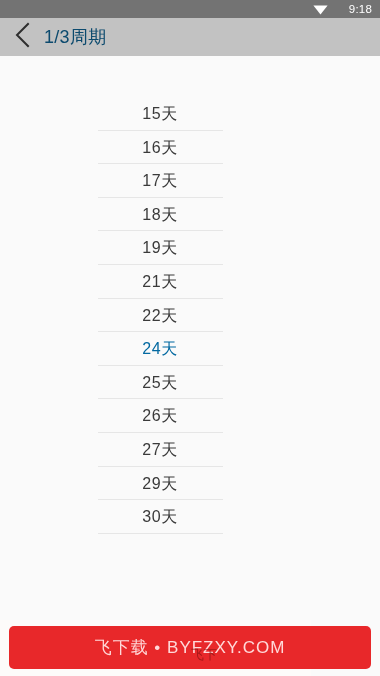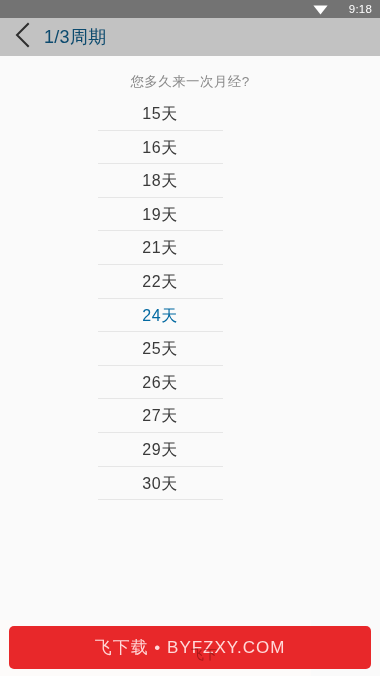--- a/index.html
+++ b/index.html
@@ -192,26 +192,26 @@
       <span>
         <svg width="16" height="26" viewBox="0 0 16 26" xmlns="http://www.w3.org/2000/svg">
           <polyline points="13,2 2,13 13,24" fill="none" stroke="#2e2e2e" stroke-width="2" stroke-linecap="square" stroke-linejoin="miter"></polyline>
         </svg>
       </span>
     </div>
     <div class="app-title">1/3周期</div>
   </div>
 
   <div class="content">
-    <div class="question">您多久来一次月经?</div>
 
     <div class="picker">
       <div class="picker-inner" id="picker-list">
           <div class="picker-item">15天</div>
           <div class="picker-item">16天</div>
+          <div class="picker-item">17天</div>
           <div class="picker-item">18天</div>
           <div class="picker-item">19天</div>
           <div class="picker-item">21天</div>
           <div class="picker-item">22天</div>
           <div class="picker-item selected">24天</div>
           <div class="picker-item">25天</div>
           <div class="picker-item">26天</div>
           <div class="picker-item">27天</div>
           <div class="picker-item">29天</div>
           <div class="picker-item">30天</div>

